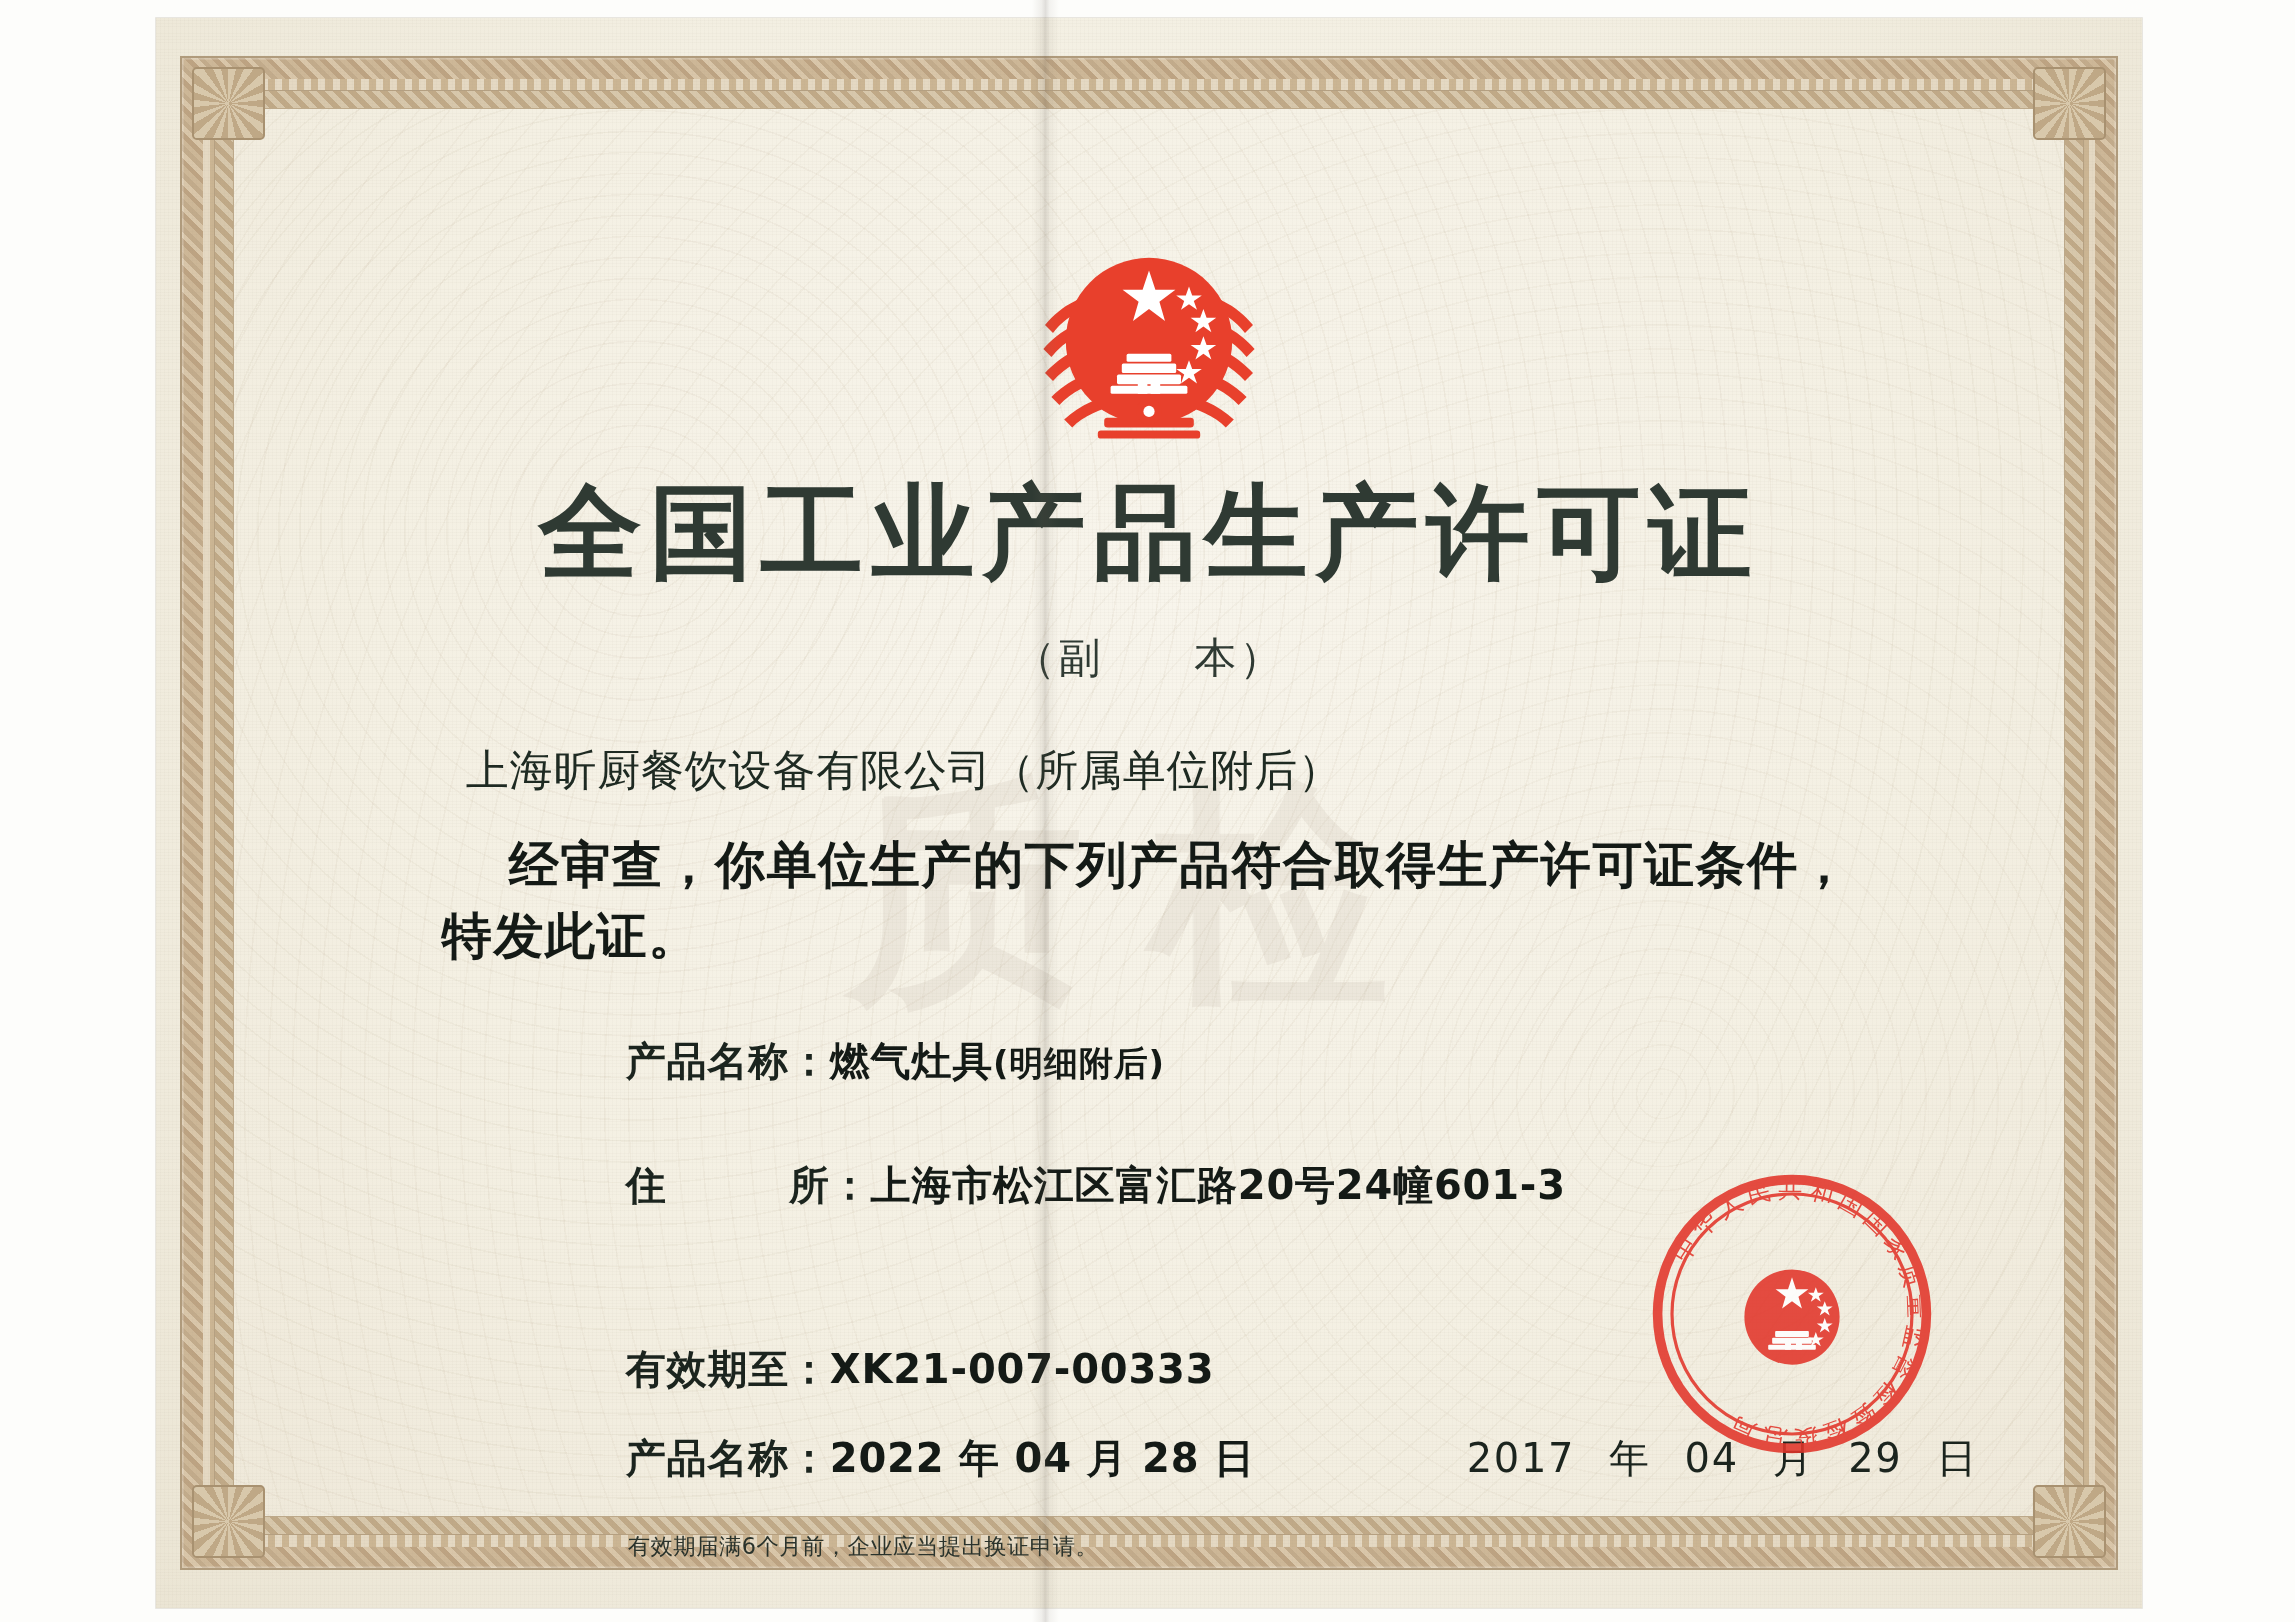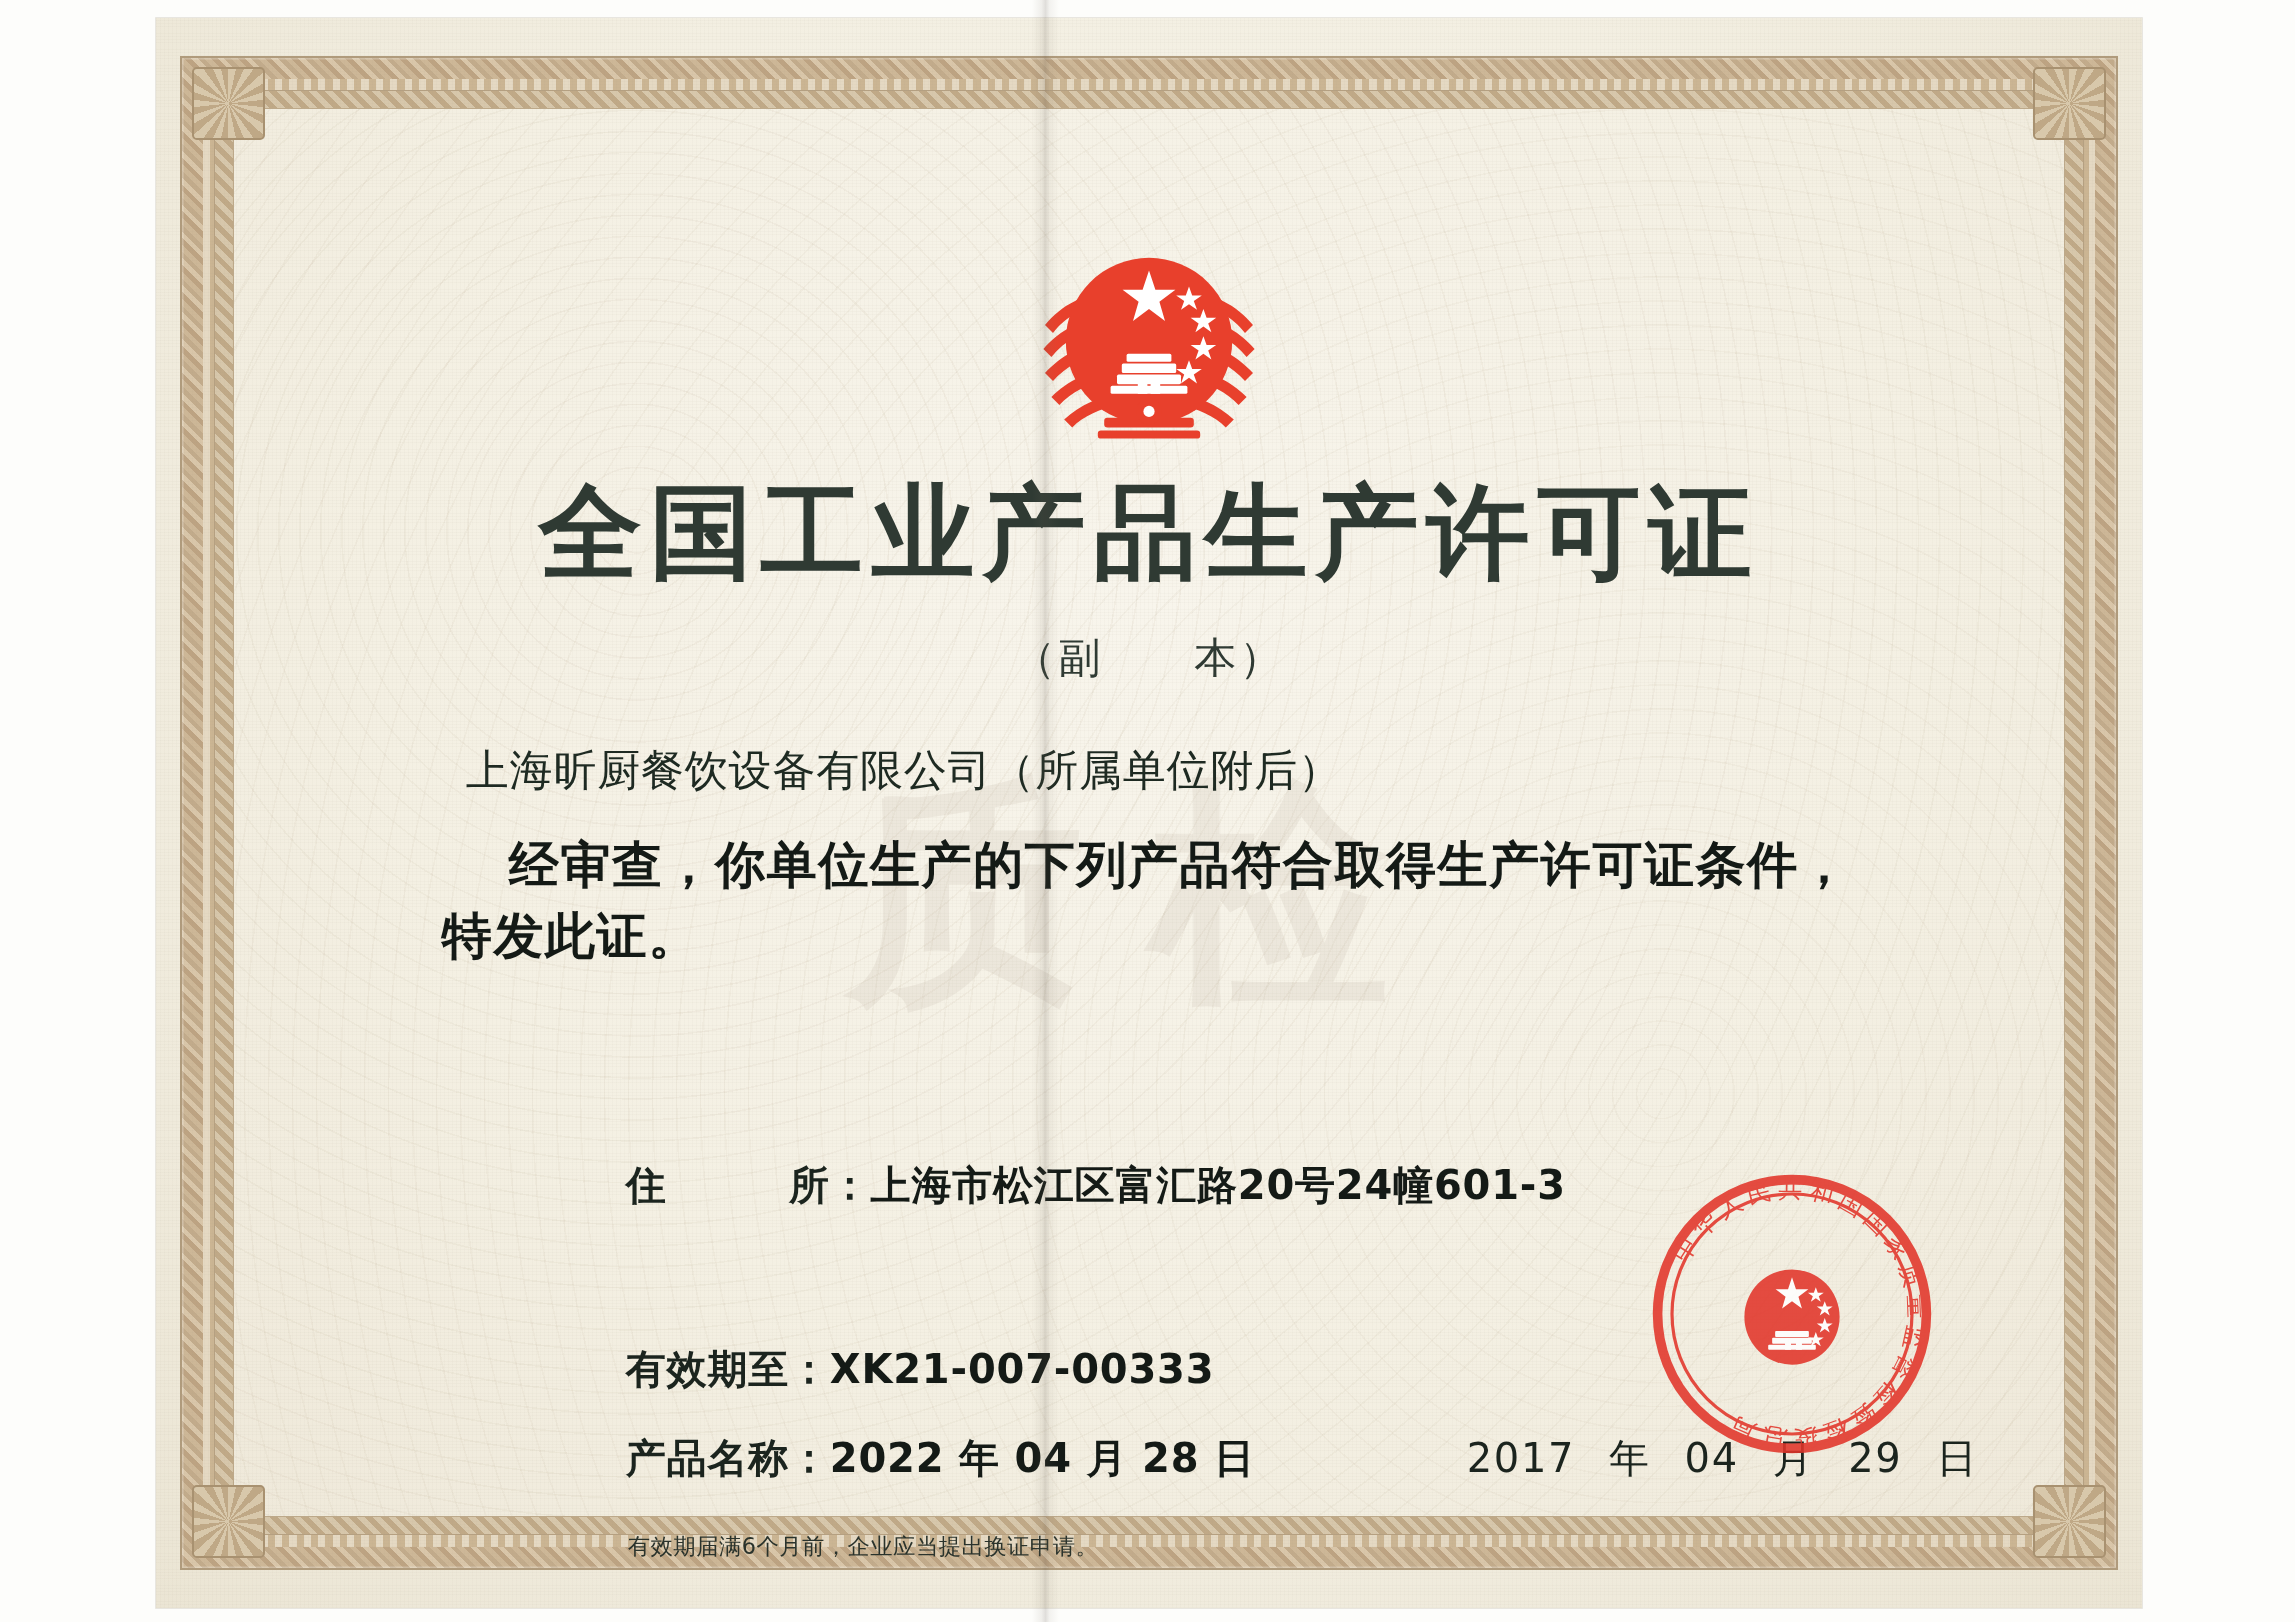--- a/index.html
+++ b/index.html
@@ -345,20 +345,23 @@
                     <circle cx="160" cy="228" r="7"></circle>
                   </g>
                 </svg>
               </div>
 
               <div id="title">全国工业产品生产许可证</div>
               <div id="subtitle">（副　　本）</div>
               <div id="company">上海昕厨餐饮设备有限公司（所属单位附后）</div>
               <div id="statement">经审查，你单位生产的下列产品符合取得生产许可证条件，特发此证。</div>
 
+              <div class="field-row" id="row-product">
+                <span class="field-label">产品名称：</span><span class="field-value">燃气灶具</span><span class="field-value small">(明细附后)</span>
+              </div>
 
               <div class="field-row" id="row-address">
                 <span class="field-label">住　　　所：</span><span class="field-value">上海市松江区富汇路20号24幢601-3</span>
               </div>
 
 
               <div class="field-row" id="row-certno">
                 <span class="field-label">有效期至：</span><span class="field-value">XK21-007-00333</span>
               </div>
 

